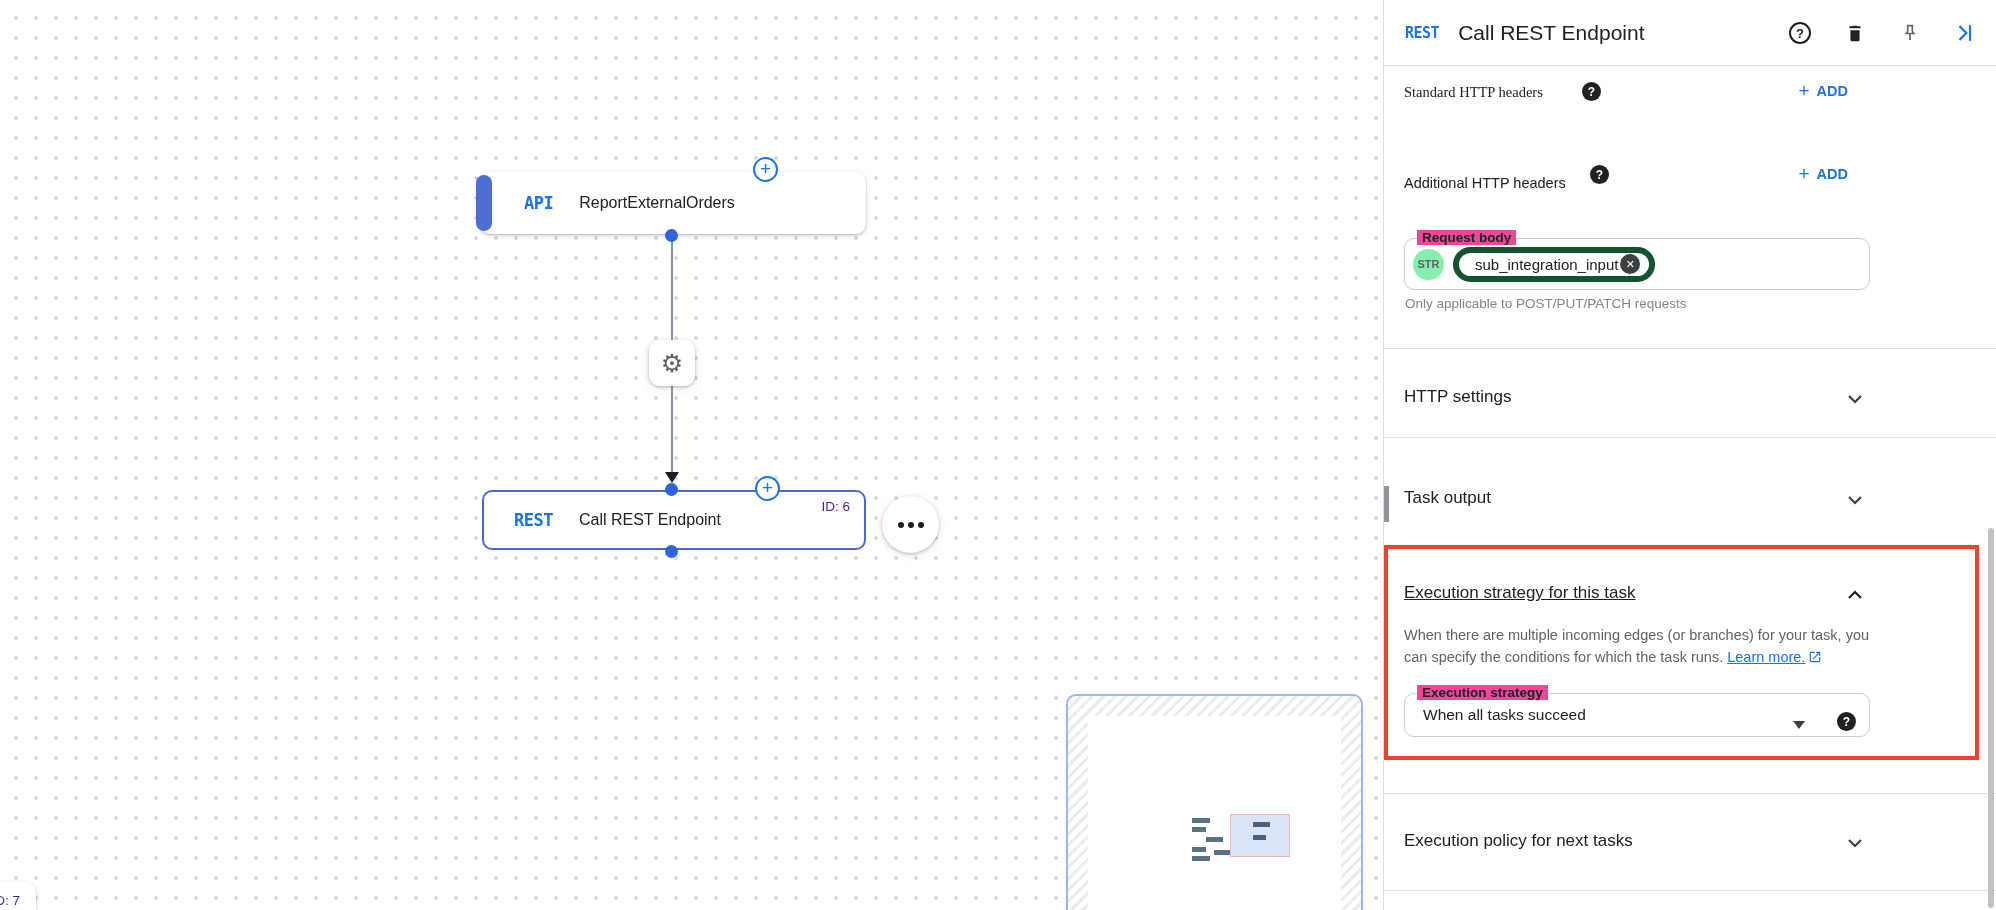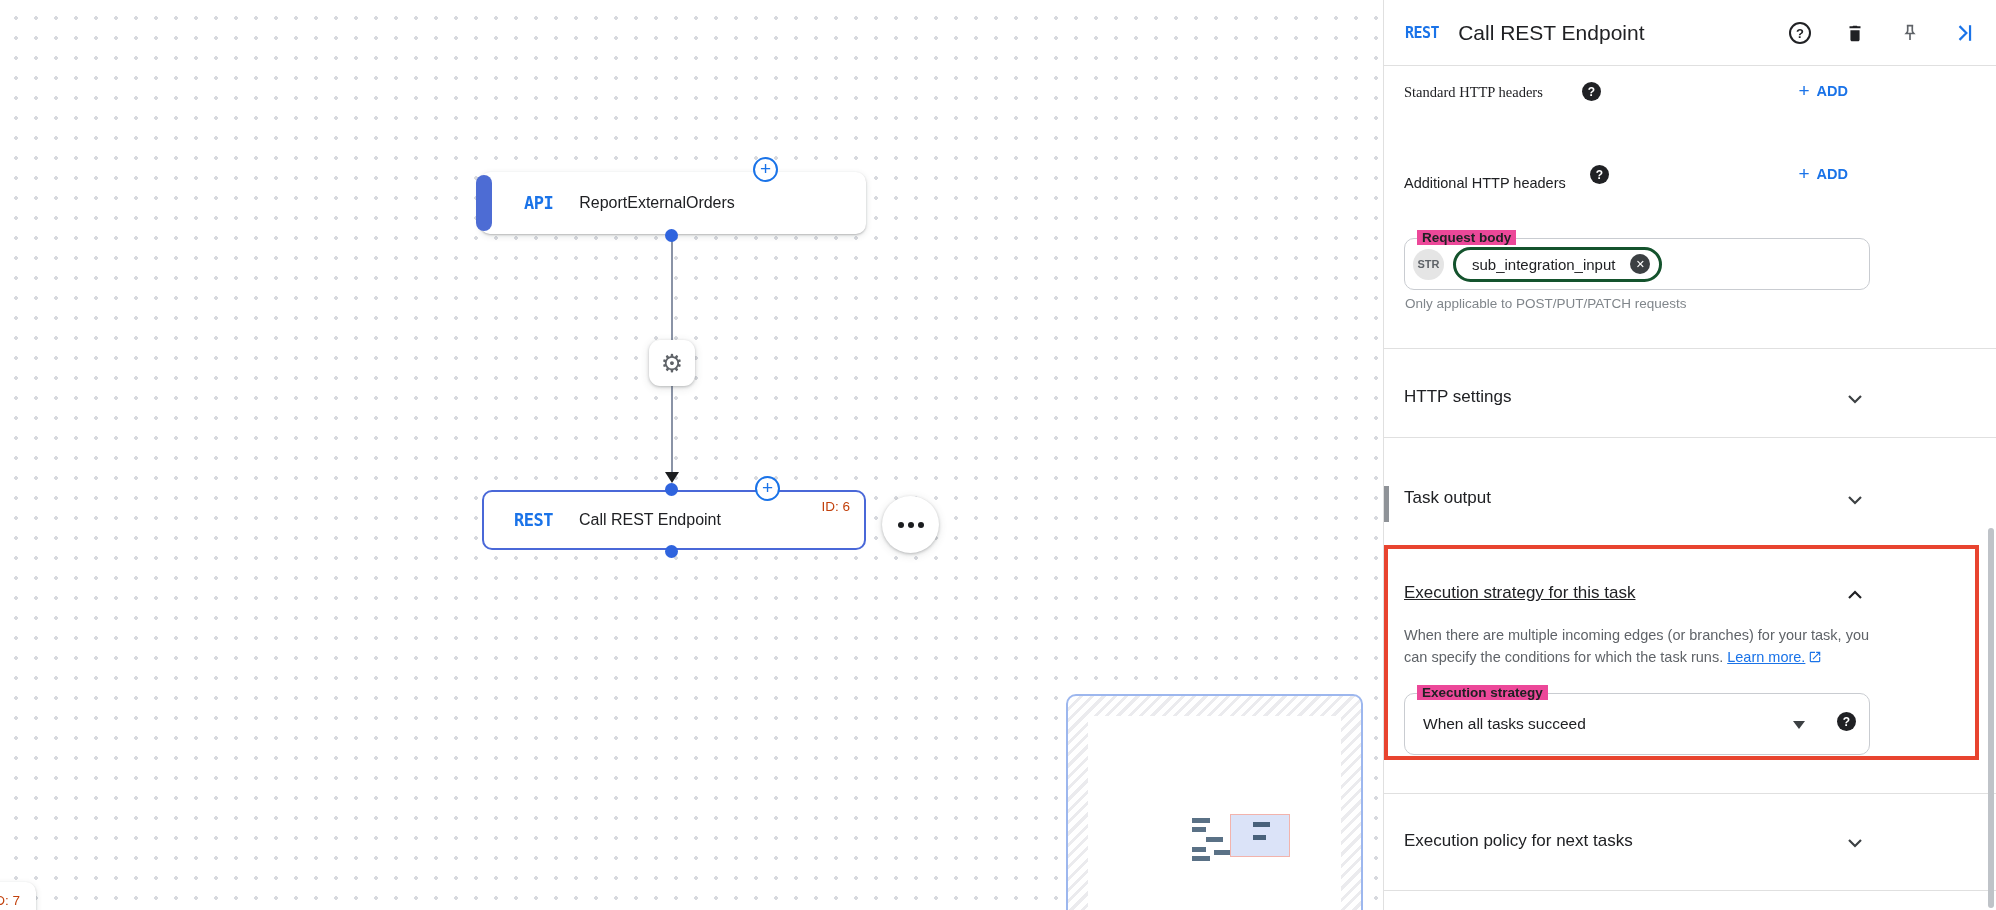--- a/index.html
+++ b/index.html
@@ -16,21 +16,21 @@
           box-shadow:0 1px 2px rgba(60,64,67,.3), 0 2px 6px rgba(60,64,67,.15);
           display:flex; align-items:center; }
   .trigger-node { left:480px; top:172px; width:386px; height:62px; padding-left:44px; }
   .trigger-accent { position:absolute; left:-4px; top:3px; width:16px; height:56px;
           background:#4d6cd4; border-radius:9px; }
   .task-node { left:482px; top:490px; width:384px; height:60px; padding-left:30px;
           border:2px solid #4a68d8; box-shadow:none; }
   .node-badge { font-family:"DejaVu Sans Mono", monospace; font-weight:bold;
           color:#1a73e8; font-size:17px; letter-spacing:-0.5px; margin-right:26px; }
   .node-label { font-size:16px; color:#202124; }
-  .node-id { position:absolute; top:7px; right:14px; font-size:13.5px; color:#c2410c; }
+  .node-id { position:absolute; top:7px; right:14px; font-size:13.5px; color:#4c1d95; }
 
   .port-dot { position:absolute; width:13px; height:13px; border-radius:50%; background:#2f64de; }
   .plus-btn { position:absolute; width:25px; height:25px; border-radius:50%; background:#fff;
           border:2px solid #1a73e8; color:#1a73e8; font-size:19px; line-height:20px;
           text-align:center; font-weight:400; z-index:4; }
   .edge-line { position:absolute; left:671px; top:240px; width:2px; height:236px; background:#8a93a6; }
   .edge-arrow { position:absolute; left:665px; top:472px; width:0; height:0;
           border-left:7px solid transparent; border-right:7px solid transparent;
           border-top:11px solid #1b1d20; }
   .gear-chip { position:absolute; left:649px; top:340px; width:46px; height:46px; background:#fff;
@@ -76,41 +76,41 @@
   .row-label { position:absolute; left:20px; font-size:14.5px; color:#202124; }
   .add-btn { position:absolute; right:148px; color:#1a73e8; font-size:14.5px; font-weight:bold;
           display:flex; align-items:center; gap:7px; }
   .add-plus { font-size:19px; font-weight:400; line-height:14px; }
 
   .fieldset { position:absolute; left:20px; width:466px; border:1px solid #c9ccd1;
           border-radius:10px; background:#fff; }
   .fieldset .legend { position:absolute; top:-9px; left:12px; background:#ec4899; padding:0 5px;
           font-size:13.5px; font-weight:bold; color:#202124; }
   .rb-fieldset { top:238px; height:52px; display:flex; align-items:center; padding-left:8px; }
-  .type-chip { width:31px; height:31px; border-radius:50%; background:#e5e5e5; color:#5f6368;
+  .type-chip { width:31px; height:31px; border-radius:50%; background:#86efac; color:#5f6368;
           font-size:11px; font-weight:bold; display:flex; align-items:center; justify-content:center; }
-  .var-pill { margin-left:9px; height:35px; border:3px solid #14532d; border-radius:18px;
-          display:flex; align-items:center; padding:0 9px 0 16px; gap:15px; }
+  .var-pill { margin-left:9px; height:35px; border:6px solid #14532d; border-radius:18px;
+          display:flex; align-items:center; padding:0 9px 0 16px; gap:2px; }
   .var-pill-text { font-size:15px; color:#202124; }
   .x-circle { width:20px; height:20px; border-radius:50%; background:#3c4043; color:#fff;
           font-size:11px; display:flex; align-items:center; justify-content:center; }
   .helper-text { position:absolute; left:21px; top:296px; font-size:13.5px; color:#80868b; }
 
   .divider { position:absolute; left:0; width:100%; height:1px; background:#e0e0e0; }
   .section-label { position:absolute; left:20px; font-size:17px; font-weight:500; color:#202124; }
   .chevron { position:absolute; right:131px; width:20px; height:20px; }
   .scroll-nub { position:absolute; left:0; top:486px; width:5px; height:36px; background:#8f9398; }
 
   .red-box { position:absolute; left:0; top:545px; width:595px; height:215px;
           border:4px solid #e8442f; z-index:6; pointer-events:none; }
   .strategy-desc { position:absolute; left:20px; top:624px; width:486px; font-size:14.5px;
           color:#5f6368; line-height:22px; }
   .learn-link { color:#1a73e8; text-decoration:underline; }
   .ext-icon { display:inline-block; vertical-align:-2px; margin-left:3px; }
-  .es-fieldset { top:693px; height:62px; display:flex; align-items:center; padding-left:18px; }
+  .es-fieldset { top:693px; height:44px; display:flex; align-items:center; padding-left:18px; }
   .es-value { font-size:15.5px; color:#202124; }
   .caret-down { position:absolute; right:64px; top:27px; width:0; height:0;
           border-left:6px solid transparent; border-right:6px solid transparent;
           border-top:8px solid #3c4043; }
   .es-help { position:absolute; right:13px; top:18px; }
 
   .scrollbar-thumb { position:absolute; right:2px; top:528px; width:6px; height:380px;
           background:#bfc3c8; border-radius:3px; }
 </style>
 </head>

